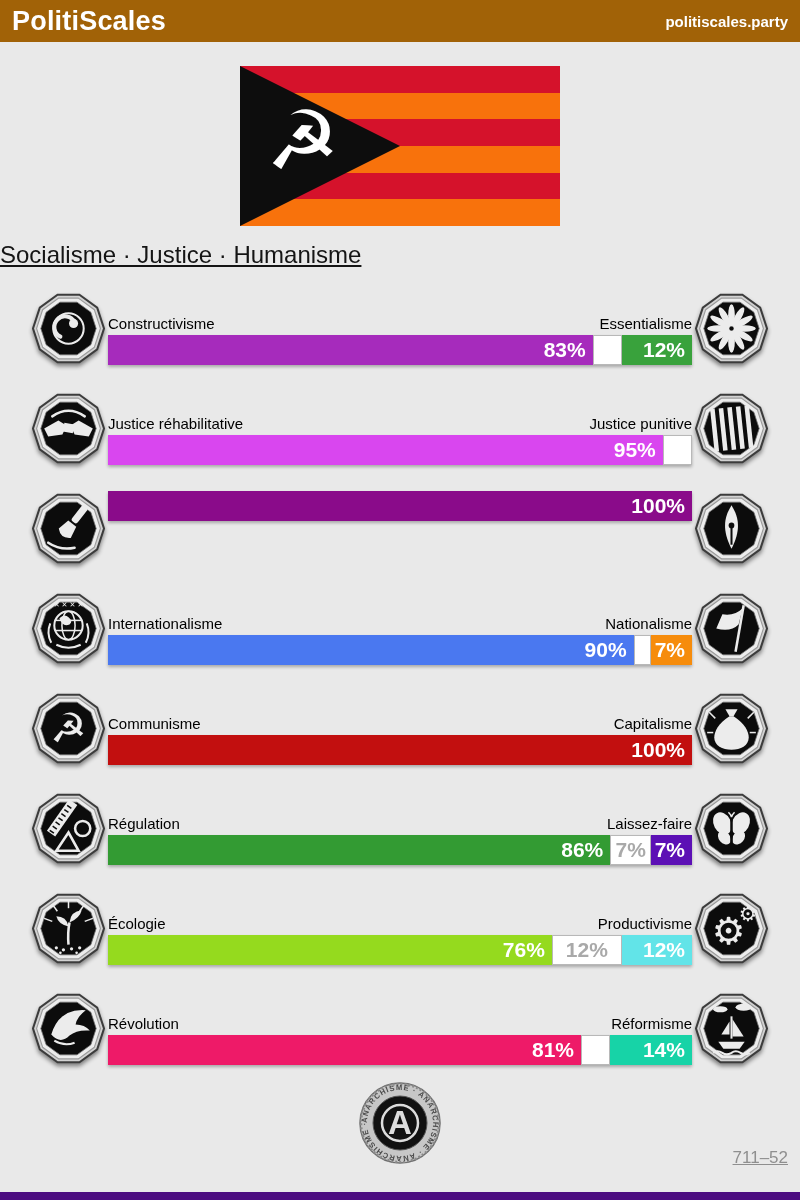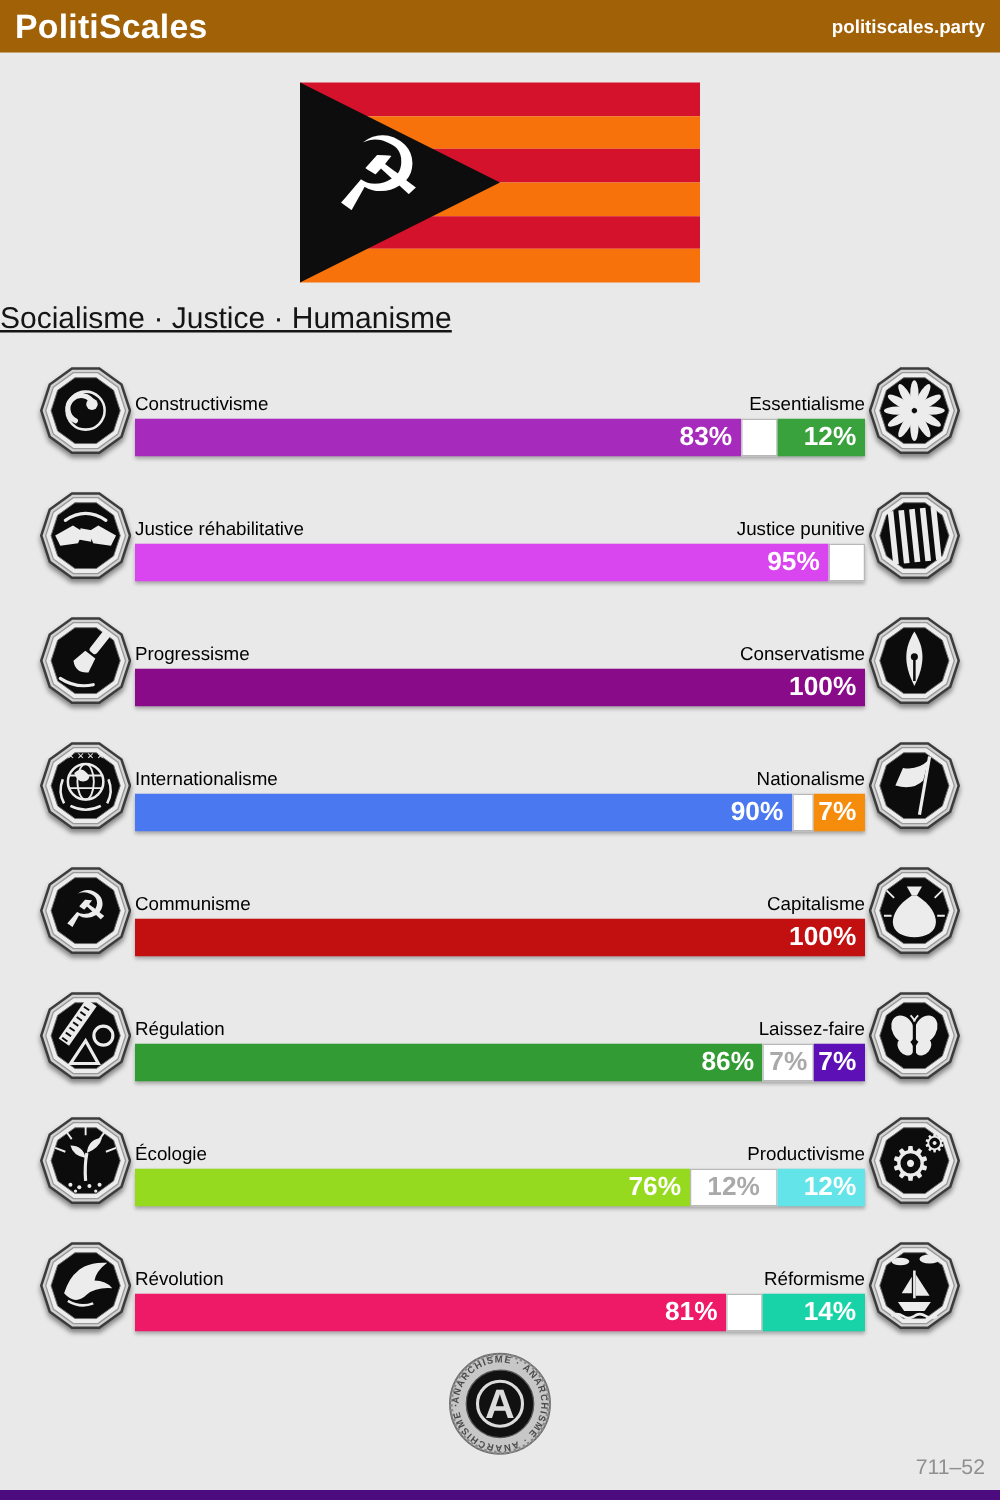--- a/index.html
+++ b/index.html
@@ -37,21 +37,21 @@
   .badge-left{left:32px;}
   .badge-right{right:32px;}
   .axis-mid{margin:0 108px;padding-top:6px;}
   .axis-labels{display:flex;justify-content:space-between;font-size:15px;color:#000;height:20px;margin-top:24px;}
   .bar{display:flex;height:30px;box-shadow:0 2px 3px rgba(0,0,0,.28);}
   .seg{height:100%;display:flex;align-items:center;justify-content:flex-end;box-sizing:border-box;flex-shrink:0;}
   .seg .pct{color:#fff;font-weight:bold;font-size:21px;padding-right:7px;}
   .seg.neutral{background:#fff;border:1px solid #b8b8b8;justify-content:center;}
   .seg.neutral .pct{color:#a9a9a9;padding:0;}
   .coin-wrap{width:84px;height:84px;margin:-4px auto 0;}
-  .code{position:absolute;right:12px;bottom:16px;font-size:17px;color:#8f8f8f;}
+  .code{position:absolute;right:12px;bottom:32px;font-size:17px;color:#8f8f8f;text-decoration:underline;}
   .footer-strip{position:absolute;left:0;right:0;bottom:0;height:8px;background:#4c0c80;}
 </style>
 </head>
 <body>
 
 <div class="page">
   <header class="header">
     <div class="brand">PolitiScales</div>
     <div class="site">politiscales.party</div>
   </header>
@@ -156,24 +156,20 @@
             <polygon points="46.8,2.7 64.3,15.4 71,36 64.3,56.6 46.8,69.3 25.2,69.3 7.7,56.6 1,36 7.7,15.4 25.2,2.7" fill="#d2d2d2" stroke="#3c3c3c" stroke-width="2"></polygon>
             <polygon points="46.8,2.7 64.3,15.4 71,36 64.3,56.6 46.8,69.3 25.2,69.3 7.7,56.6 1,36 7.7,15.4 25.2,2.7" fill="#ededed" stroke="#9a9a9a" stroke-width="1.2" transform="translate(36 36) scale(0.9) translate(-36 -36)"></polygon>
             <polygon points="46.8,2.7 64.3,15.4 71,36 64.3,56.6 46.8,69.3 25.2,69.3 7.7,56.6 1,36 7.7,15.4 25.2,2.7" fill="#0c0c0c" stroke="#6e6e6e" stroke-width="1" transform="translate(36 36) scale(0.78) translate(-36 -36)"></polygon>
             <g transform="rotate(38 36 36)">
               <rect x="32.5" y="8" width="7" height="20" rx="2.5" fill="#ececec"></rect>
               <path d="M31,30 h10 l2.5,12 q-7.5,7 -15,0 z" fill="#ececec"></path>
             </g>
             <path d="M16,50 q12,8 26,5" fill="none" stroke="#ececec" stroke-width="2.5" stroke-linecap="round"></path>
           </svg></div>
         <div class="axis-mid">
-          <div class="axis-labels">
-            <span>Progressisme</span>
-            <span>Conservatisme</span>
-          </div>
           <div class="bar">
             <div class="seg" style="width:100%;background:#8a0b8a;">
               <span class="pct">100%</span>
             </div>
           </div>
         </div>
         <div class="badge badge-right"><svg viewBox="0 0 72 72" width="73" height="73">
             <polygon points="46.8,2.7 64.3,15.4 71,36 64.3,56.6 46.8,69.3 25.2,69.3 7.7,56.6 1,36 7.7,15.4 25.2,2.7" fill="#d2d2d2" stroke="#3c3c3c" stroke-width="2"></polygon>
             <polygon points="46.8,2.7 64.3,15.4 71,36 64.3,56.6 46.8,69.3 25.2,69.3 7.7,56.6 1,36 7.7,15.4 25.2,2.7" fill="#ededed" stroke="#9a9a9a" stroke-width="1.2" transform="translate(36 36) scale(0.9) translate(-36 -36)"></polygon>
             <polygon points="46.8,2.7 64.3,15.4 71,36 64.3,56.6 46.8,69.3 25.2,69.3 7.7,56.6 1,36 7.7,15.4 25.2,2.7" fill="#0c0c0c" stroke="#6e6e6e" stroke-width="1" transform="translate(36 36) scale(0.78) translate(-36 -36)"></polygon>

